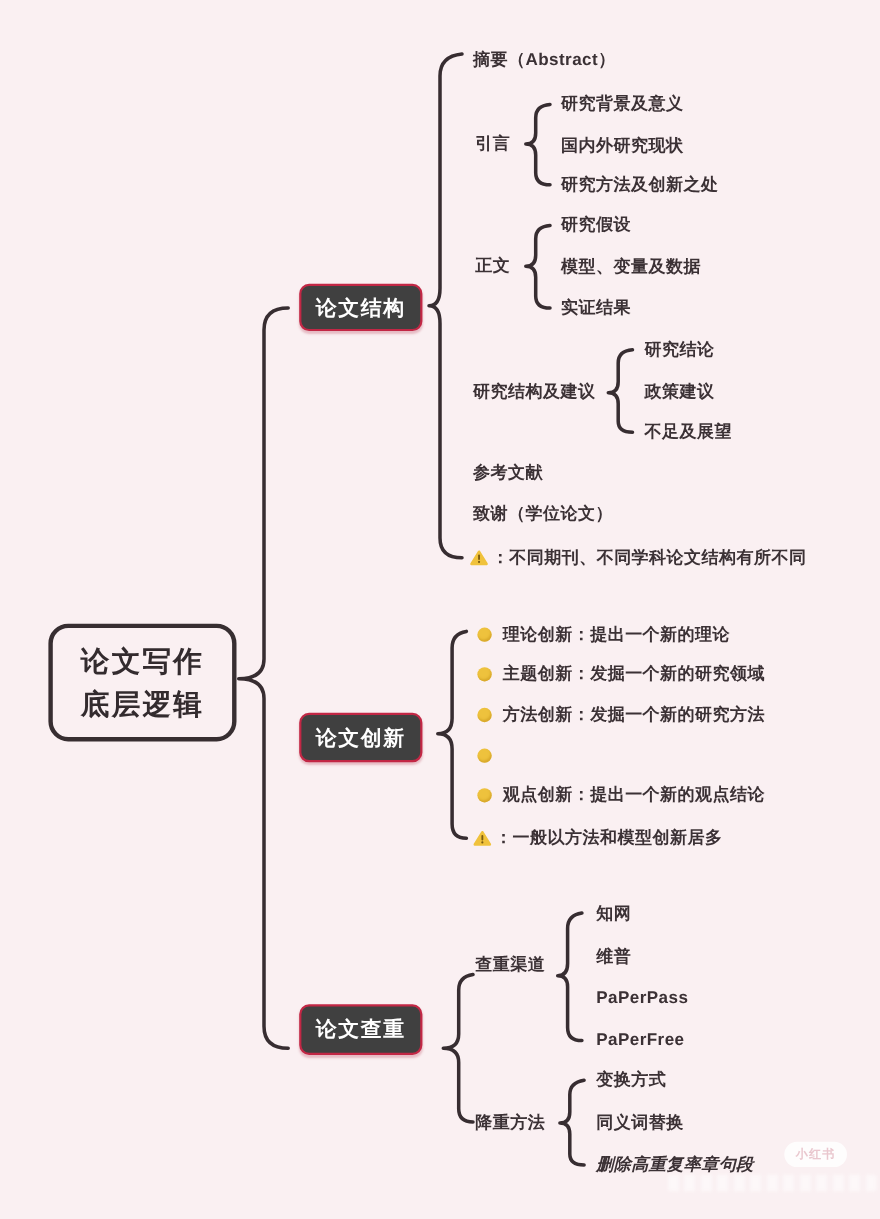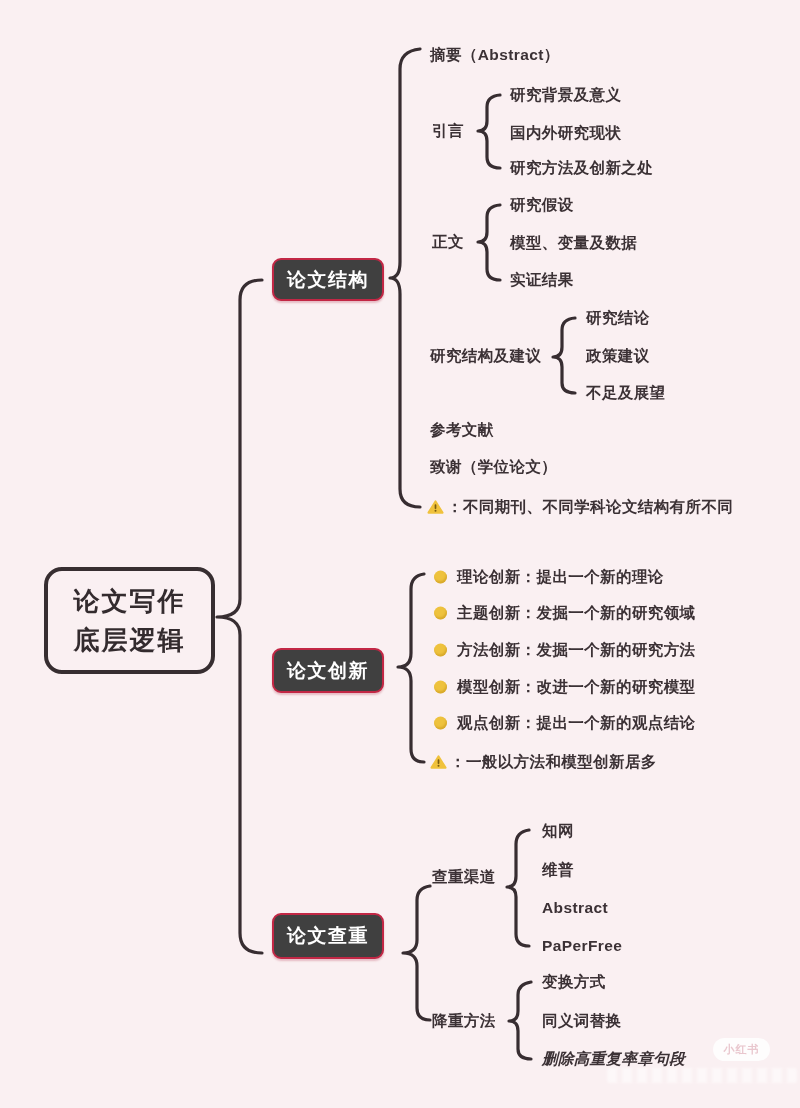--- a/index.html
+++ b/index.html
@@ -110,35 +110,34 @@
   </svg>
   <span class="t" style="left:447px; top:507px;">：不同期刊、不同学科论文结构有所不同</span>
 
   <span class="bullet" style="left:434px; top:577px;"></span>
   <span class="t" style="left:457px; top:577px;">理论创新：提出一个新的理论</span>
   <span class="bullet" style="left:434px; top:613px;"></span>
   <span class="t" style="left:457px; top:613px;">主题创新：发掘一个新的研究领域</span>
   <span class="bullet" style="left:434px; top:650px;"></span>
   <span class="t" style="left:457px; top:650px;">方法创新：发掘一个新的研究方法</span>
   <span class="bullet" style="left:434px; top:687px;"></span>
-  <span class="t" style="left:457px; top:687px;">模型创新：改进一个新的研究模型</span>
   <span class="bullet" style="left:434px; top:723px;"></span>
   <span class="t" style="left:457px; top:723px;">观点创新：提出一个新的观点结论</span>
 
   <svg class="warn" style="left:430px; top:762px;" width="17" height="15" viewBox="0 0 17 15">
     <path d="M8.5 2 L15.4 13.2 H1.6 Z" fill="#f0c23c" stroke="#f0c23c" stroke-width="2.2" stroke-linejoin="round"></path>
     <rect x="7.65" y="4.7" width="1.7" height="4.8" rx="0.8" fill="#7a5c10"></rect>
     <circle cx="8.5" cy="11.3" r="1" fill="#7a5c10"></circle>
   </svg>
   <span class="t" style="left:450px; top:762px;">：一般以方法和模型创新居多</span>
 
   <span class="t" style="left:432px; top:877px;">查重渠道</span>
   <span class="t" style="left:542px; top:831px;">知网</span>
   <span class="t" style="left:542px; top:870px;">维普</span>
-  <span class="t" style="left:542px; top:908px;">Abstract</span>
+  <span class="t" style="left:542px; top:908px;">PaPerPass</span>
   <span class="t" style="left:542px; top:946px;">PaPerFree</span>
 
   <span class="t" style="left:432px; top:1021px;">降重方法</span>
   <span class="t" style="left:542px; top:982px;">变换方式</span>
   <span class="t" style="left:542px; top:1021px;">同义词替换</span>
   <span class="t" style="left:542px; top:1059px;font-style:italic;">删除高重复率章句段</span>
 
   <div class="wm-pill">
     <span>小红书</span>
   </div>

